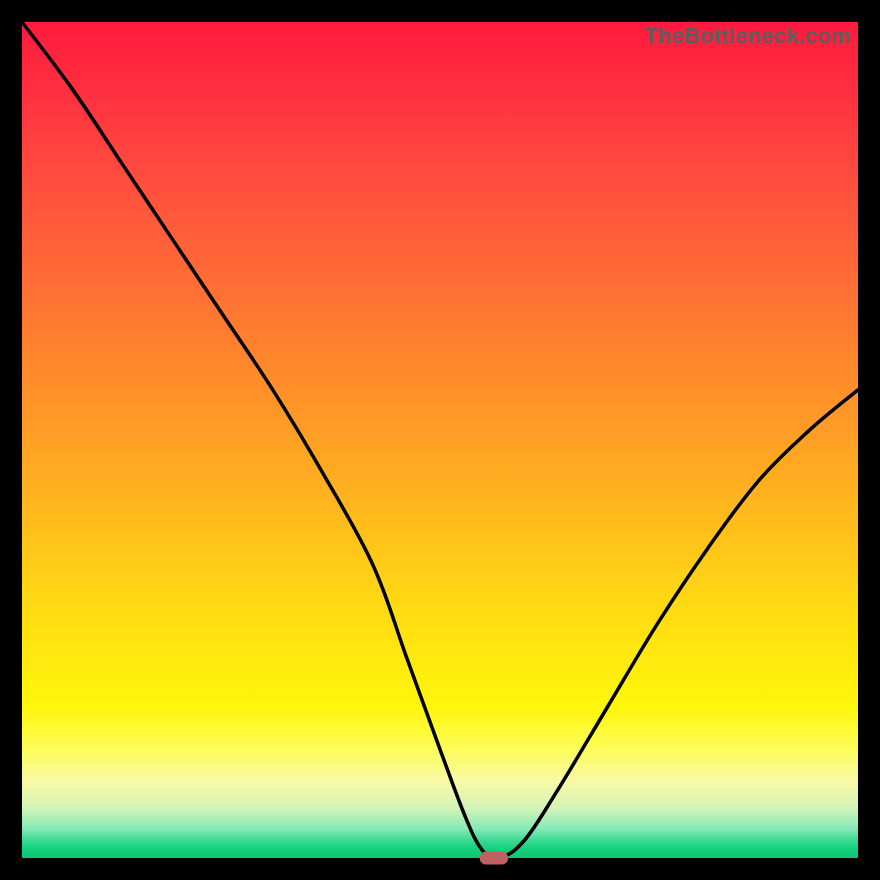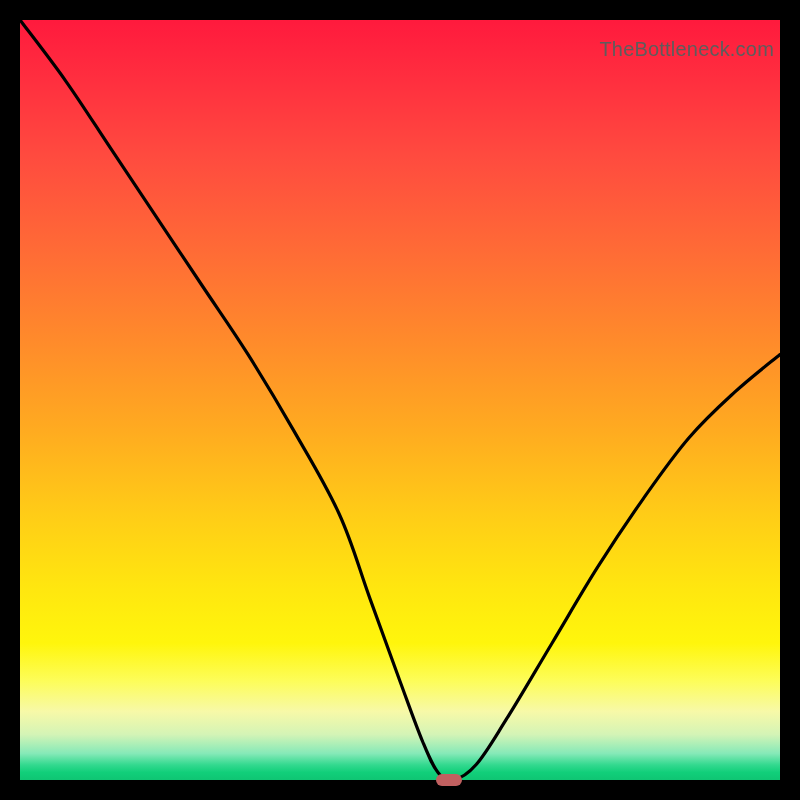--- a/index.html
+++ b/index.html
@@ -38,25 +38,25 @@
       #f7f9a8 91%,
       #d4f4b6 94%,
       #86e9b8 96.5%,
       #33d98f 98%,
       #11cf7a 99%,
       #0fc573 100%
     );
   }
   .watermark {
     position: absolute;
-    top: 18px;
+    top: 2px;
     right: 6px;
     color: #5d5d5d;
     font-size: 20px;
-    font-weight: 400;
+    font-weight: 700;
     letter-spacing: 0.2px;
     user-select: none;
   }
   svg.curve {
     position: absolute;
     inset: 0;
     width: 100%;
     height: 100%;
     overflow: visible;
   }

